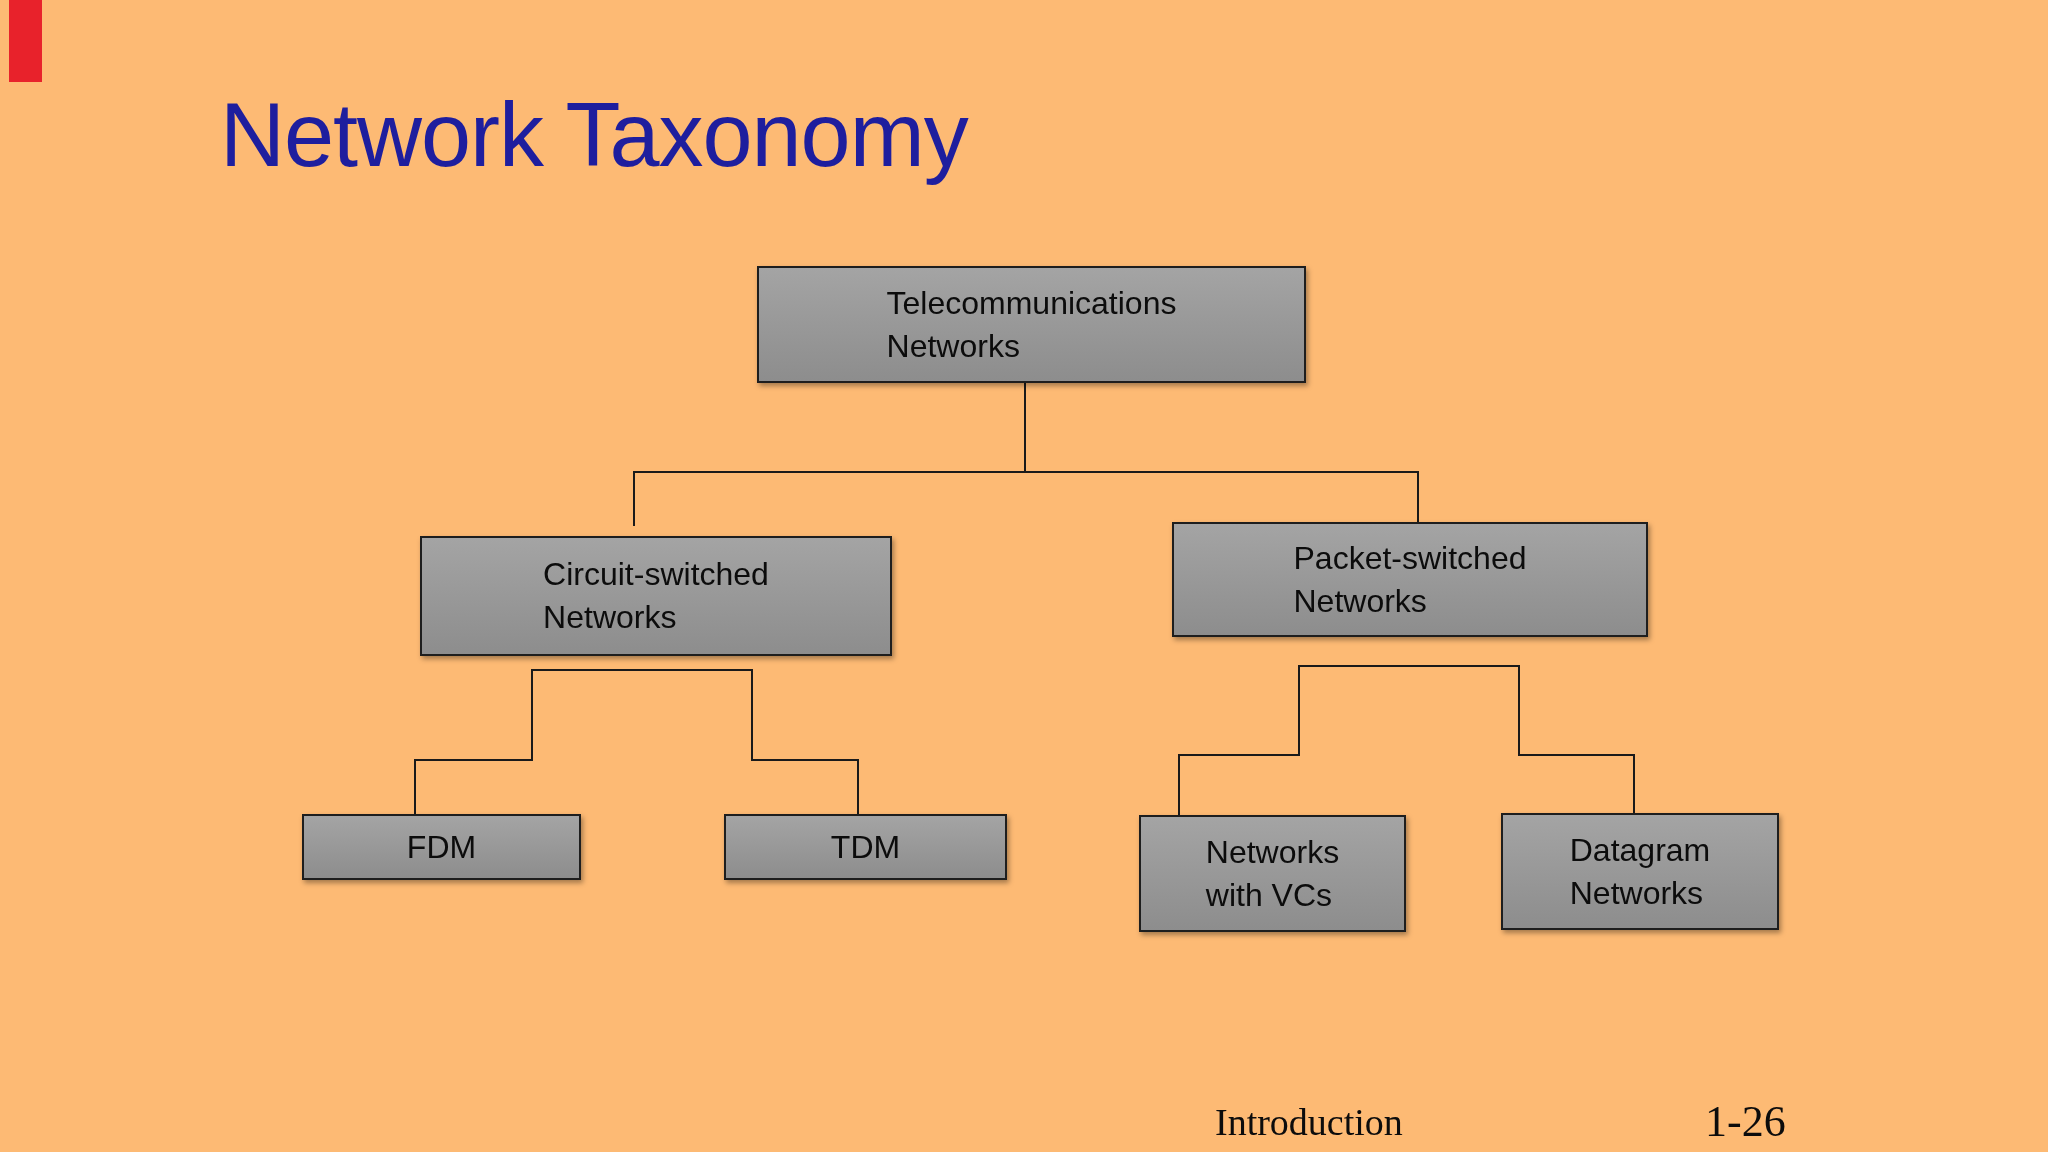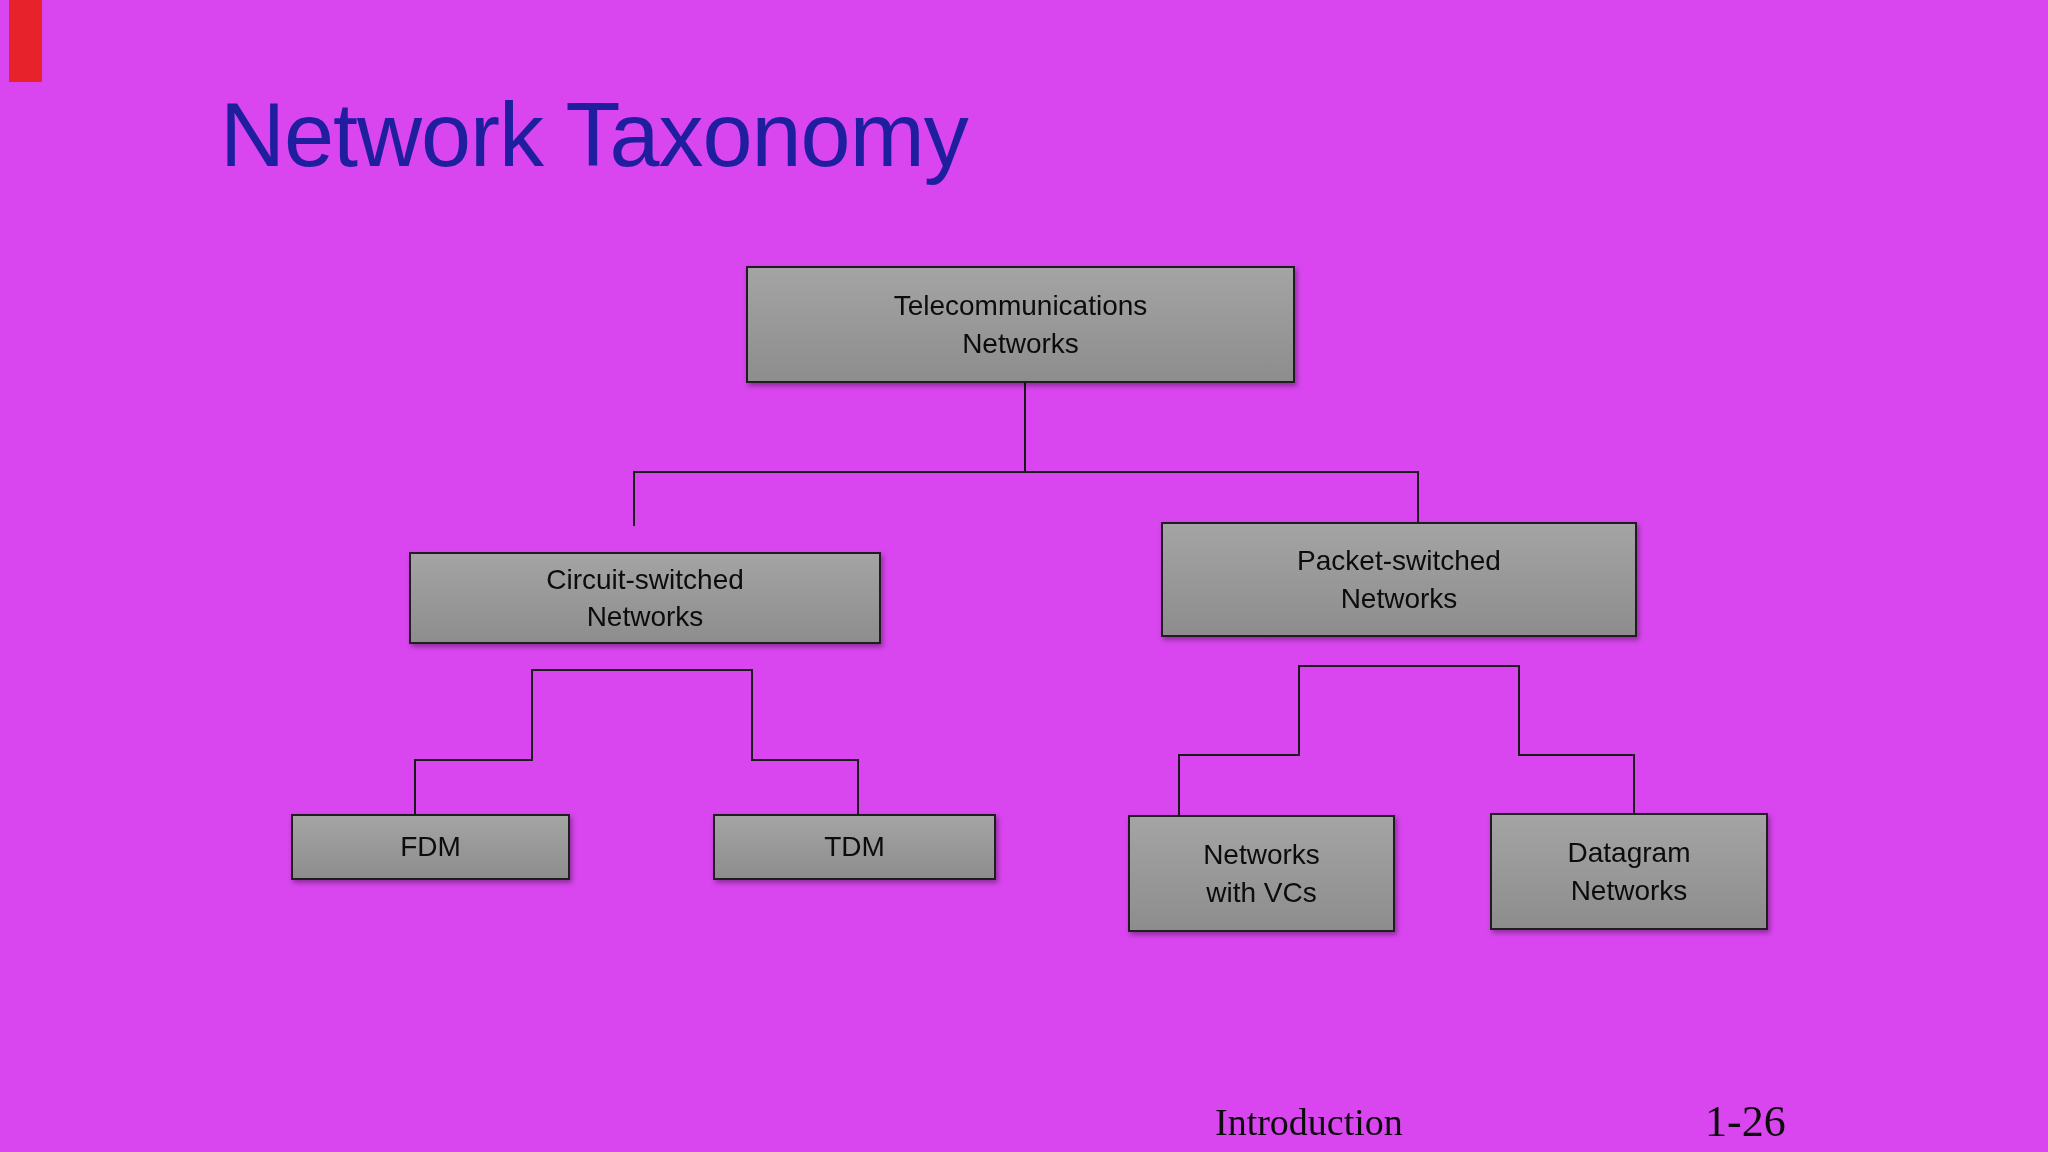--- a/index.html
+++ b/index.html
@@ -1,39 +1,40 @@
 <!DOCTYPE html>
 <html style="--accent-red: #e8222b; --title-blue: #1e1e9e; --box-fill-top: #a4a4a4; --box-fill-bottom: #8d8d8d; --box-border: #1e1e1e; --line: #1a1a1a;"><head>
 <meta charset="utf-8">
 <style>
   html,body{margin:0;padding:0;background:#ffffff;}
   #slide{
-    position:relative;width:2048px;height:1152px;background:#d946ef;overflow:hidden;
+    position:relative;width:2048px;height:1152px;background:#fdba74;overflow:hidden;
     font-family:"Liberation Sans","DejaVu Sans",sans-serif;
   }
   #accent-bar{
     position:absolute;left:9px;top:0;width:33px;height:82px;
     background:var(--accent-red,#e8222b);
   }
   #slide-title{
     position:absolute;left:220px;top:84px;
     font-size:90px;font-weight:400;letter-spacing:-1px;
     color:var(--title-blue,#1e1e9e);white-space:nowrap;
   }
   .node{
     position:absolute;display:flex;align-items:center;justify-content:center;
-    text-align:center;white-space:pre-line;
+    text-align:left;white-space:pre-line;
     background:linear-gradient(to bottom,var(--box-fill-top,#a4a4a4),var(--box-fill-bottom,#8d8d8d));
     border:2px solid var(--box-border,#1e1e1e);
     box-sizing:border-box;
-    color:#0c0c0c;font-size:28px;line-height:1.33;
+    color:#0c0c0c;font-size:32px;line-height:1.33;
     box-shadow:2px 3px 5px rgba(0,0,0,0.35);
+    margin-left:11px;
   }
   #node-telecom {left:746px; top:266px; width:549px; height:117px;}
-  #node-circuit {left:409px; top:552px; width:472px; height:92px;}
+  #node-circuit {left:409px; top:536px; width:472px; height:120px;}
   #node-packet  {left:1161px;top:522px; width:476px; height:115px;}
   #node-fdm     {left:291px; top:814px; width:279px; height:66px;}
   #node-tdm     {left:713px; top:814px; width:283px; height:66px;}
   #node-vcs     {left:1128px;top:815px; width:267px; height:117px;}
   #node-datagram{left:1490px;top:813px; width:278px; height:117px;}
   .line{position:absolute;background:var(--line,#1a1a1a);}
   
   #l-s1-vert {left:1024px;top:383px;width:2px;height:90px;}
   #l-s1-horiz{left:633px;top:471px;width:786px;height:2px;}
   #l-s1-dropL{left:633px;top:471px;width:2px;height:55px;}

